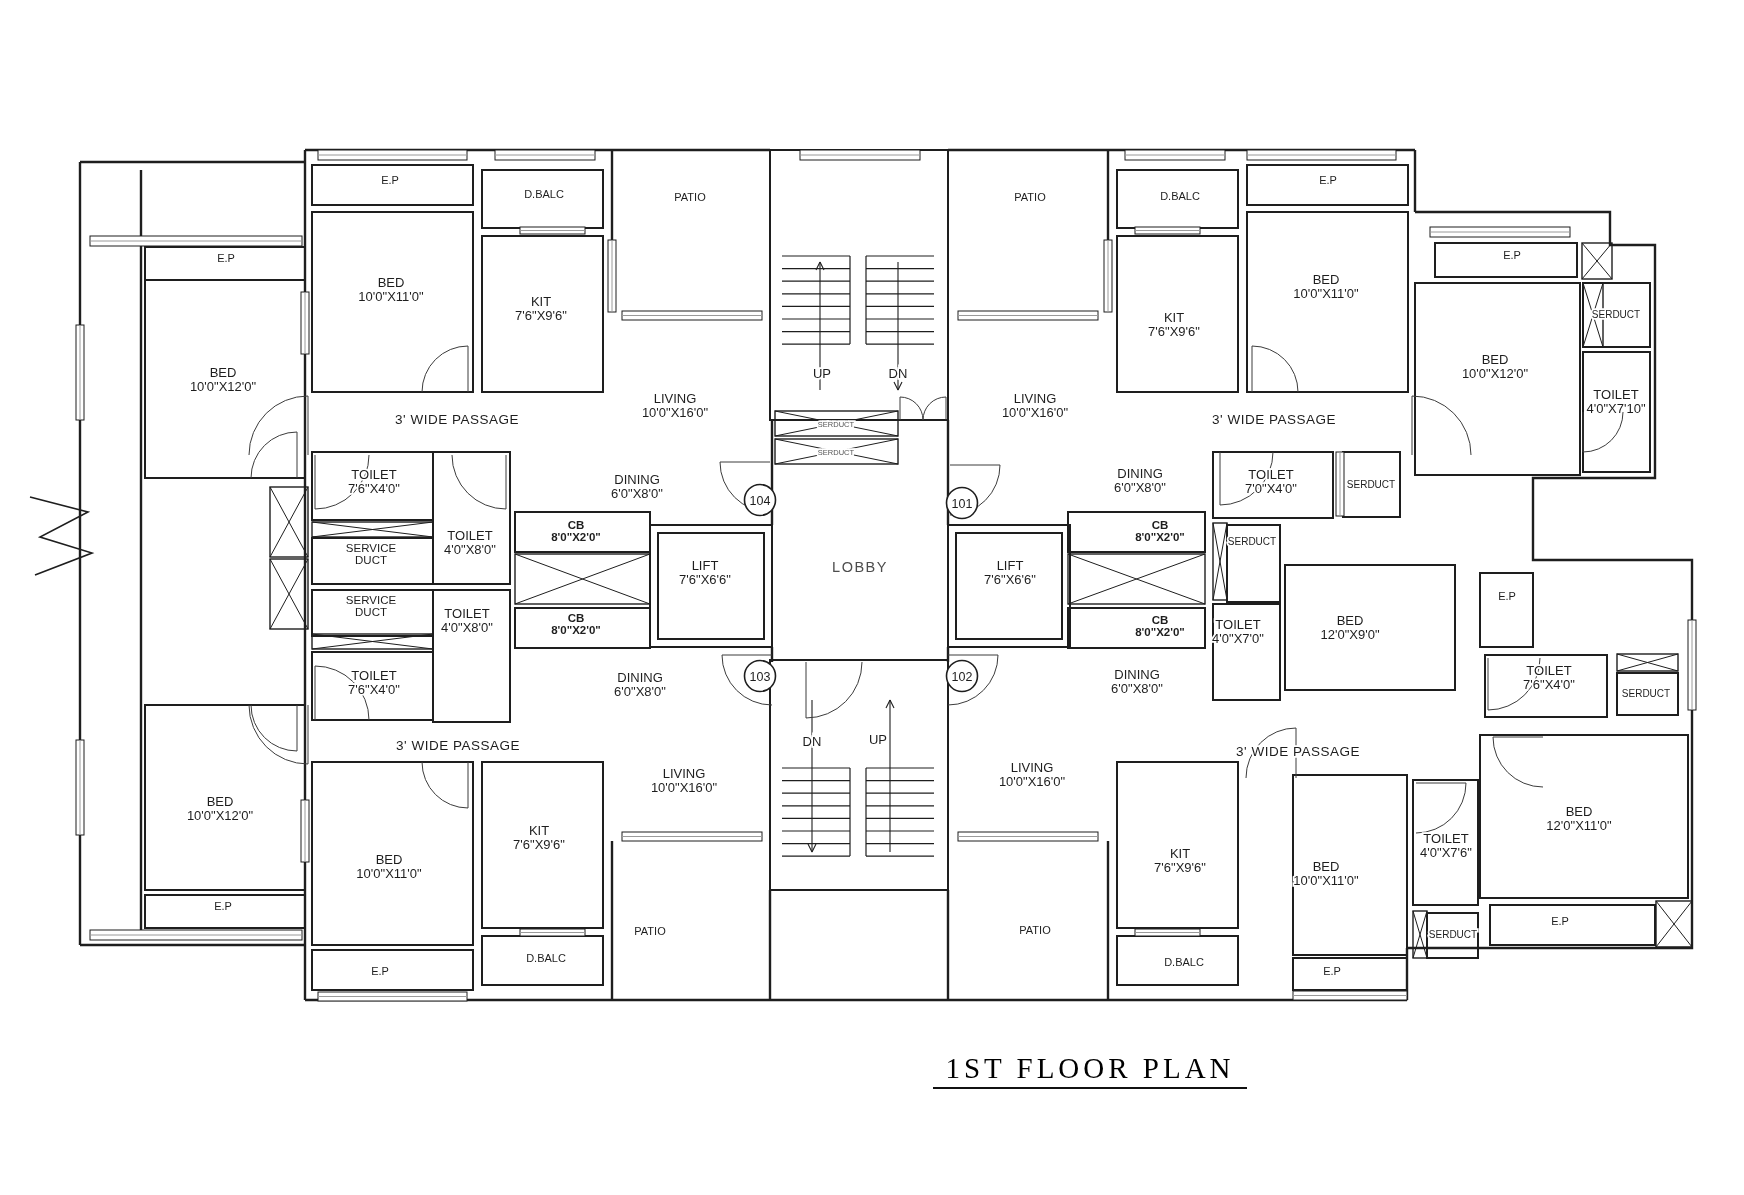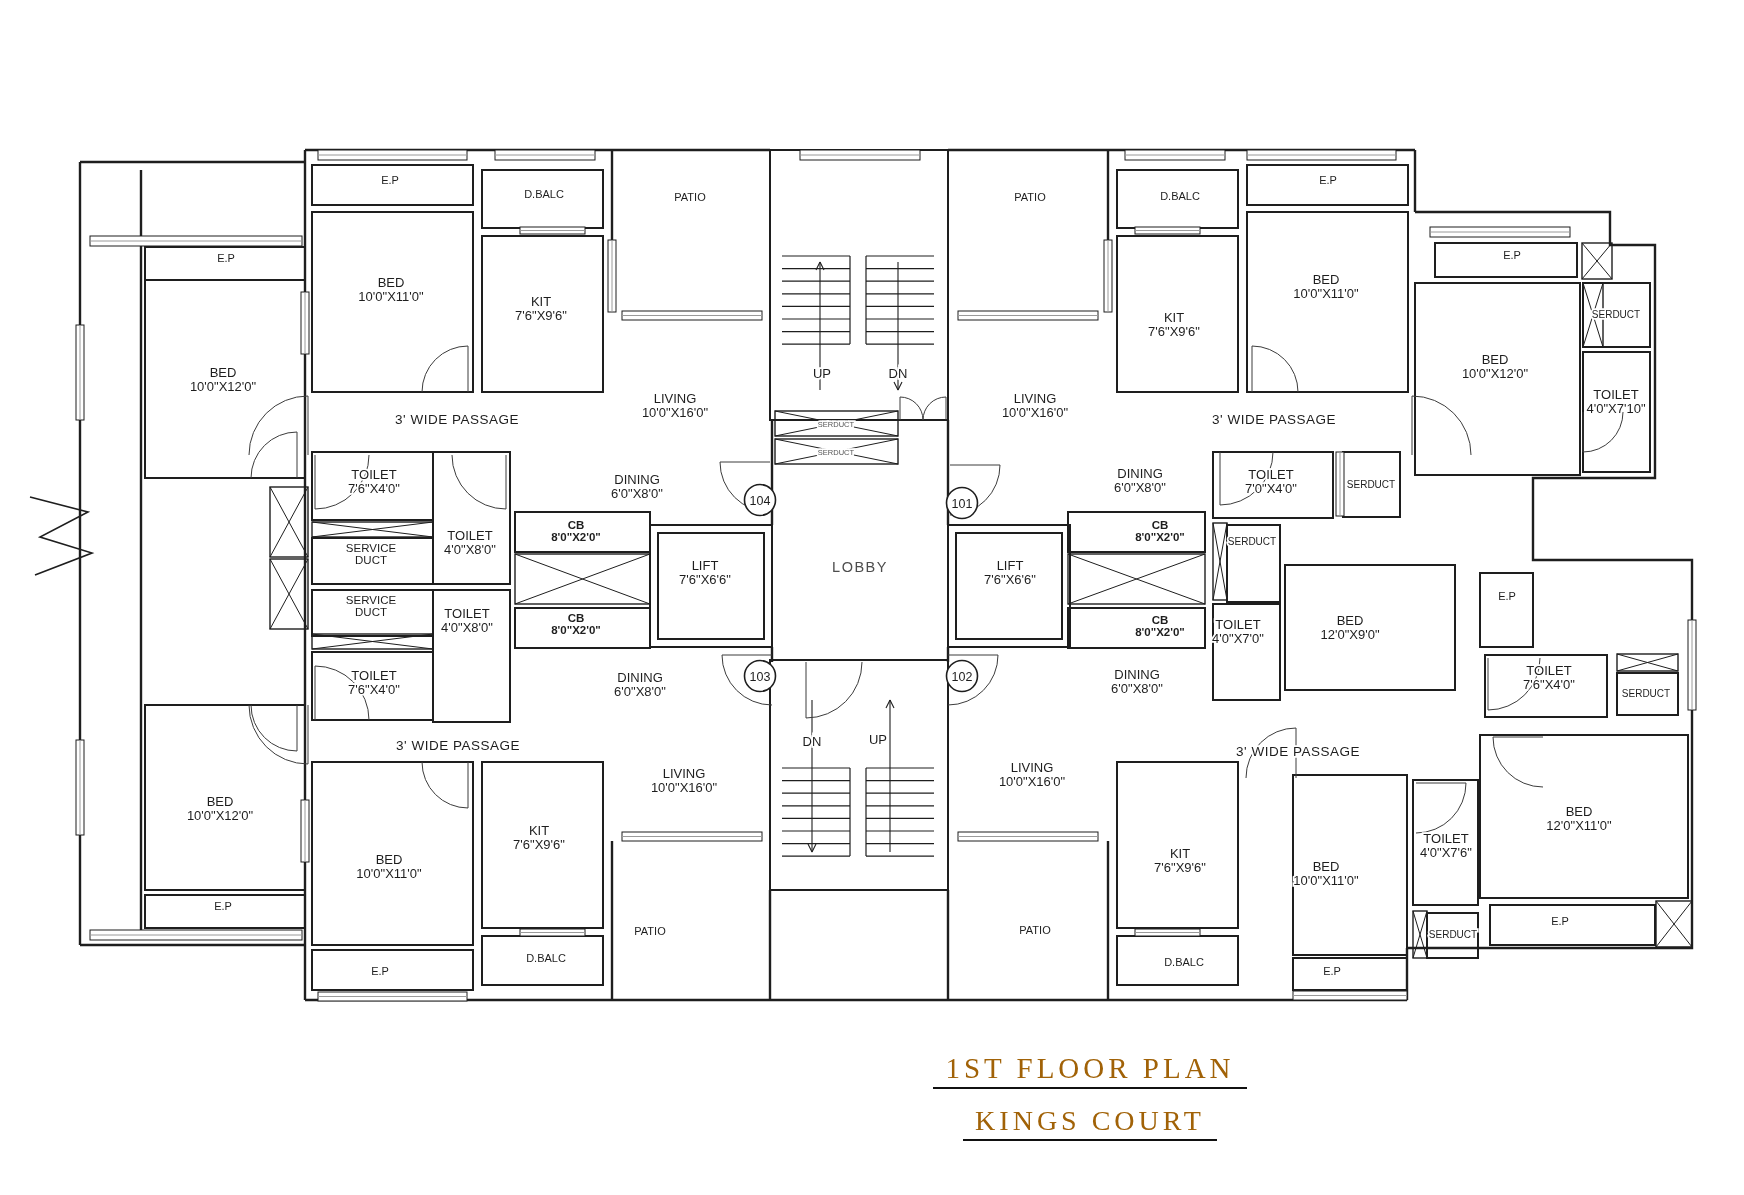--- a/index.html
+++ b/index.html
@@ -11,21 +11,21 @@
   #plan text.lz-small{font-size:11px}
   #plan text.lz-small2{font-size:11.5px}
   #plan text.lz-cb{font-size:11.5px;font-weight:bold}
   #plan text.lz-tiny{font-size:7.5px;fill:#555}
   #plan text.lz-tiny2{font-size:10px}
   #plan text.lz-passage{font-size:13.5px;letter-spacing:.5px}
   #plan text.lz-zone{font-size:13px}
   #plan text.lz-lobby{font-size:14.5px;fill:#4d4d4d;letter-spacing:1.5px}
   #plan text.lz-marker{font-size:12.5px;stroke-width:0}
   .titleblock{position:absolute;left:880px;top:1052px;width:420px;text-align:center;
-              font-family:"Liberation Serif",serif;color:#a16207}
+              font-family:"Liberation Serif",serif;color:#000000}
   .titleblock .t1{margin-bottom:7px}
   .titleblock .t3{margin-top:16px}
   .titleblock span{display:inline-block;border-bottom:2px solid #111;
                    padding:0 12px 2px;letter-spacing:4px;font-size:29px}
   .titleblock .t3 span{font-size:28px}
 </style>
 </head>
 <body>
 
 <svg id="plan" width="1744" height="1195" viewBox="0 0 1744 1195">
@@ -448,14 +448,13 @@
       </g>
       <g>
         <circle cx="962" cy="676" r="15.5" fill="#fff" stroke="#1e1e1e" stroke-width="1.6"></circle>
         <text x="962" y="680.5" class="lz-marker">102</text>
       </g>
     </g>
 </svg>
 
 <div class="titleblock">
   <div class="t1"><span>1ST  FLOOR  PLAN</span></div>
-  <div class="t3"><span>KINGS  COURT</span></div>
 </div>
 
 </body></html>

